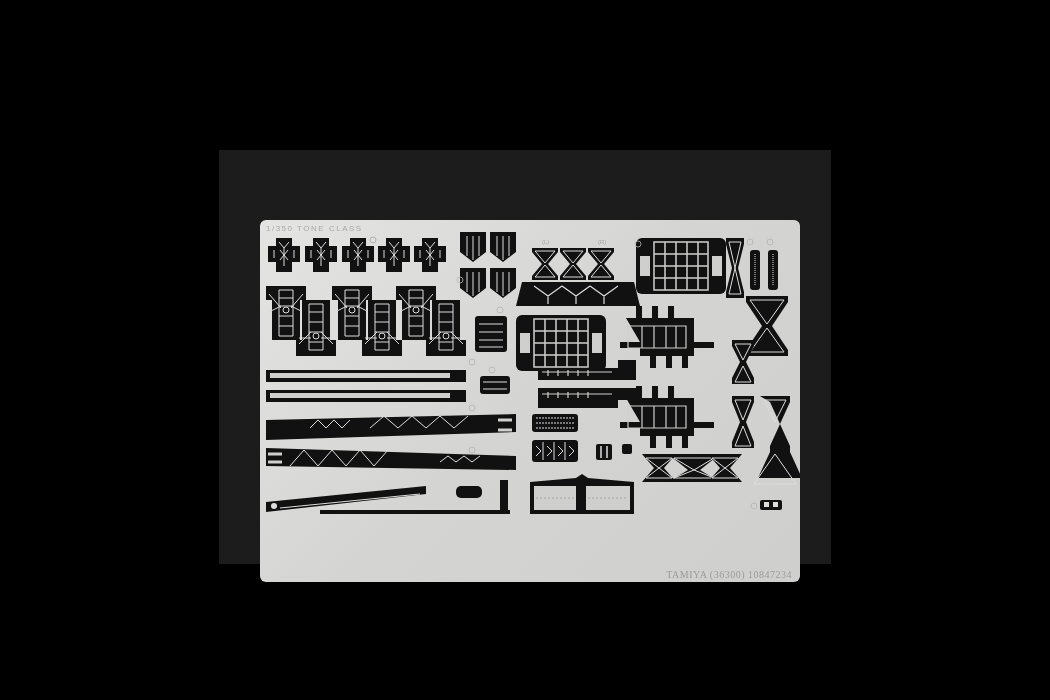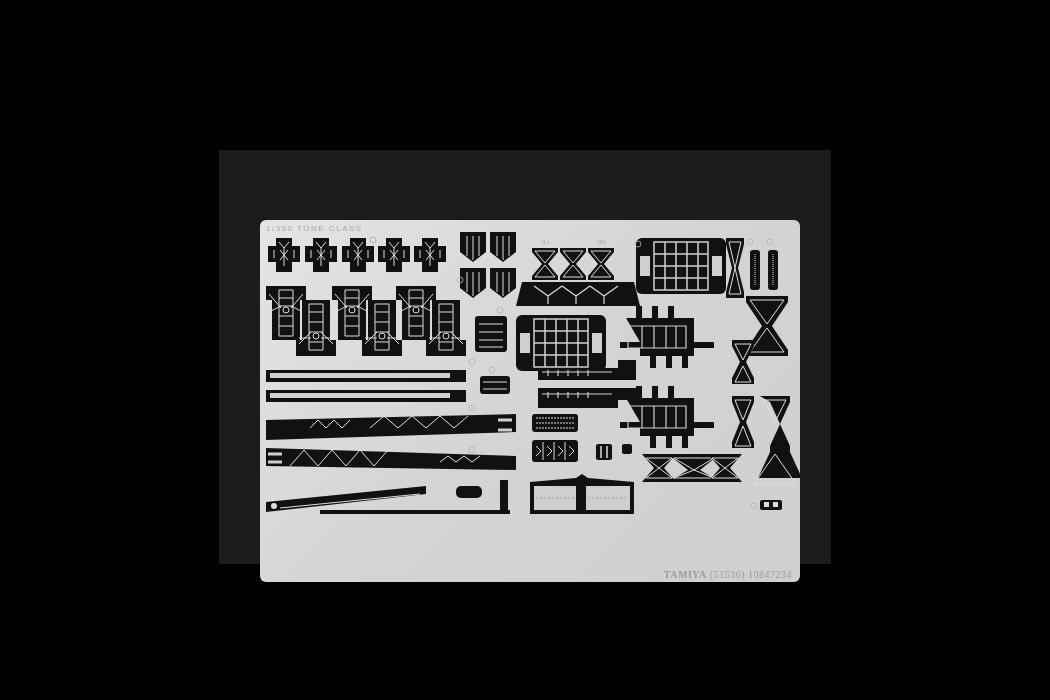--- a/index.html
+++ b/index.html
@@ -2,21 +2,21 @@
 <html><head>
 <meta charset="utf-8">
 <style>
   html,body{margin:0;padding:0;}
   body{width:1050px;height:700px;background:#000;position:relative;overflow:hidden;font-family:"Liberation Sans",sans-serif;}
   .mat{position:absolute;left:219px;top:150px;width:612px;height:414px;background:#1c1c1c;}
   .sheet{position:absolute;left:260px;top:206px;width:540px;height:362px;background:linear-gradient(135deg,#e4e4e2 0%,#d4d4d2 50%,#cfcfcd 100%);border-radius:6px;overflow:hidden;margin-top:14px;}
   .sheet svg{position:absolute;left:0;top:0;}
   .label{position:absolute;font-size:8px;color:#a8a8a6;letter-spacing:1.5px;}
   .footer{position:absolute;right:8px;bottom:2px;font-size:10px;color:#9c9c9a;font-family:"Liberation Serif",serif;letter-spacing:0.5px;}
-  .footer .brand{font-weight:bold;}
+  .footer .brand{font-weight:normal;}
 </style>
 </head>
 <body>
 
 <div class="mat"></div>
 
 <div class="sheet">
   <span class="label" style="left:6px;top:4px;">1/350 TONE CLASS</span>
 
   <svg width="540" height="309" viewBox="0 0 540 309">
@@ -173,16 +173,16 @@
         <circle cx="232" cy="150" r="3"></circle>
       <circle cx="378" cy="24" r="3"></circle>
         <circle cx="490" cy="22" r="3"></circle>
       <circle cx="510" cy="22" r="3"></circle>
         <circle cx="494" cy="286" r="3"></circle>
     </g>
   </svg>
 
   <div class="footer">
     <span class="brand">TAMIYA</span>
-    <span>(51536)</span>
+    <span>(36300)</span>
     <span>10847234</span>
   </div>
 </div>
 
 </body></html>

